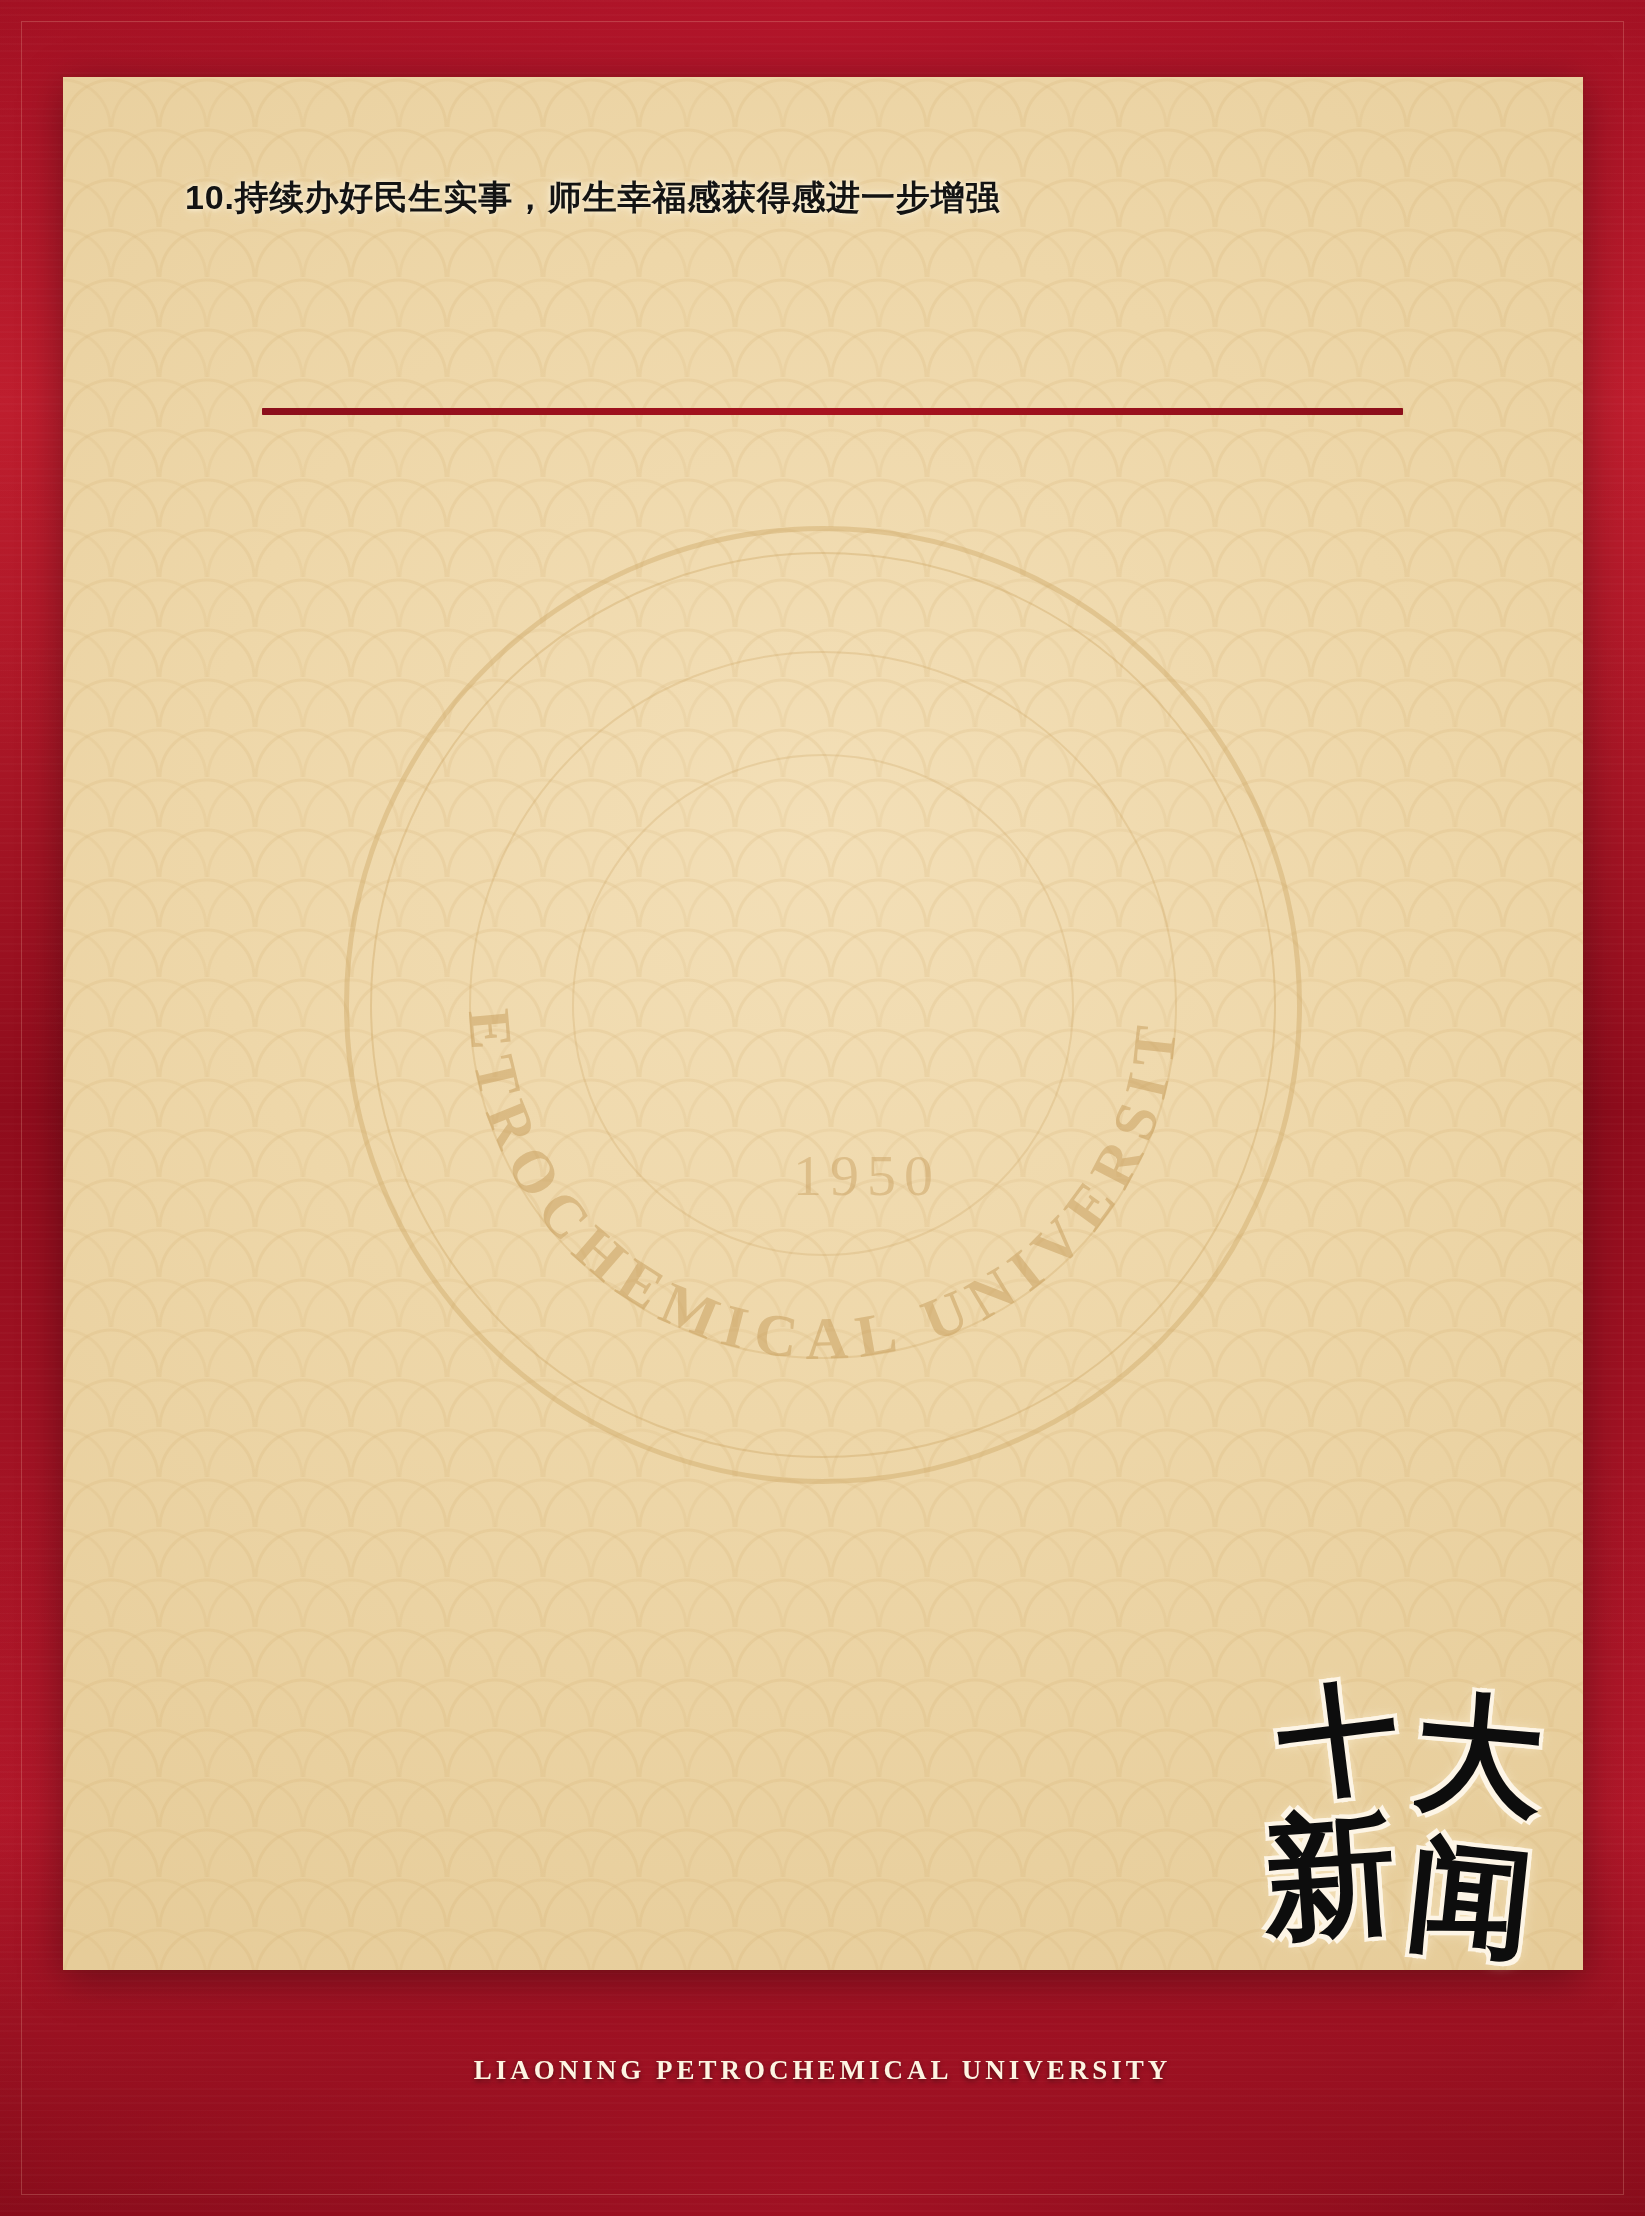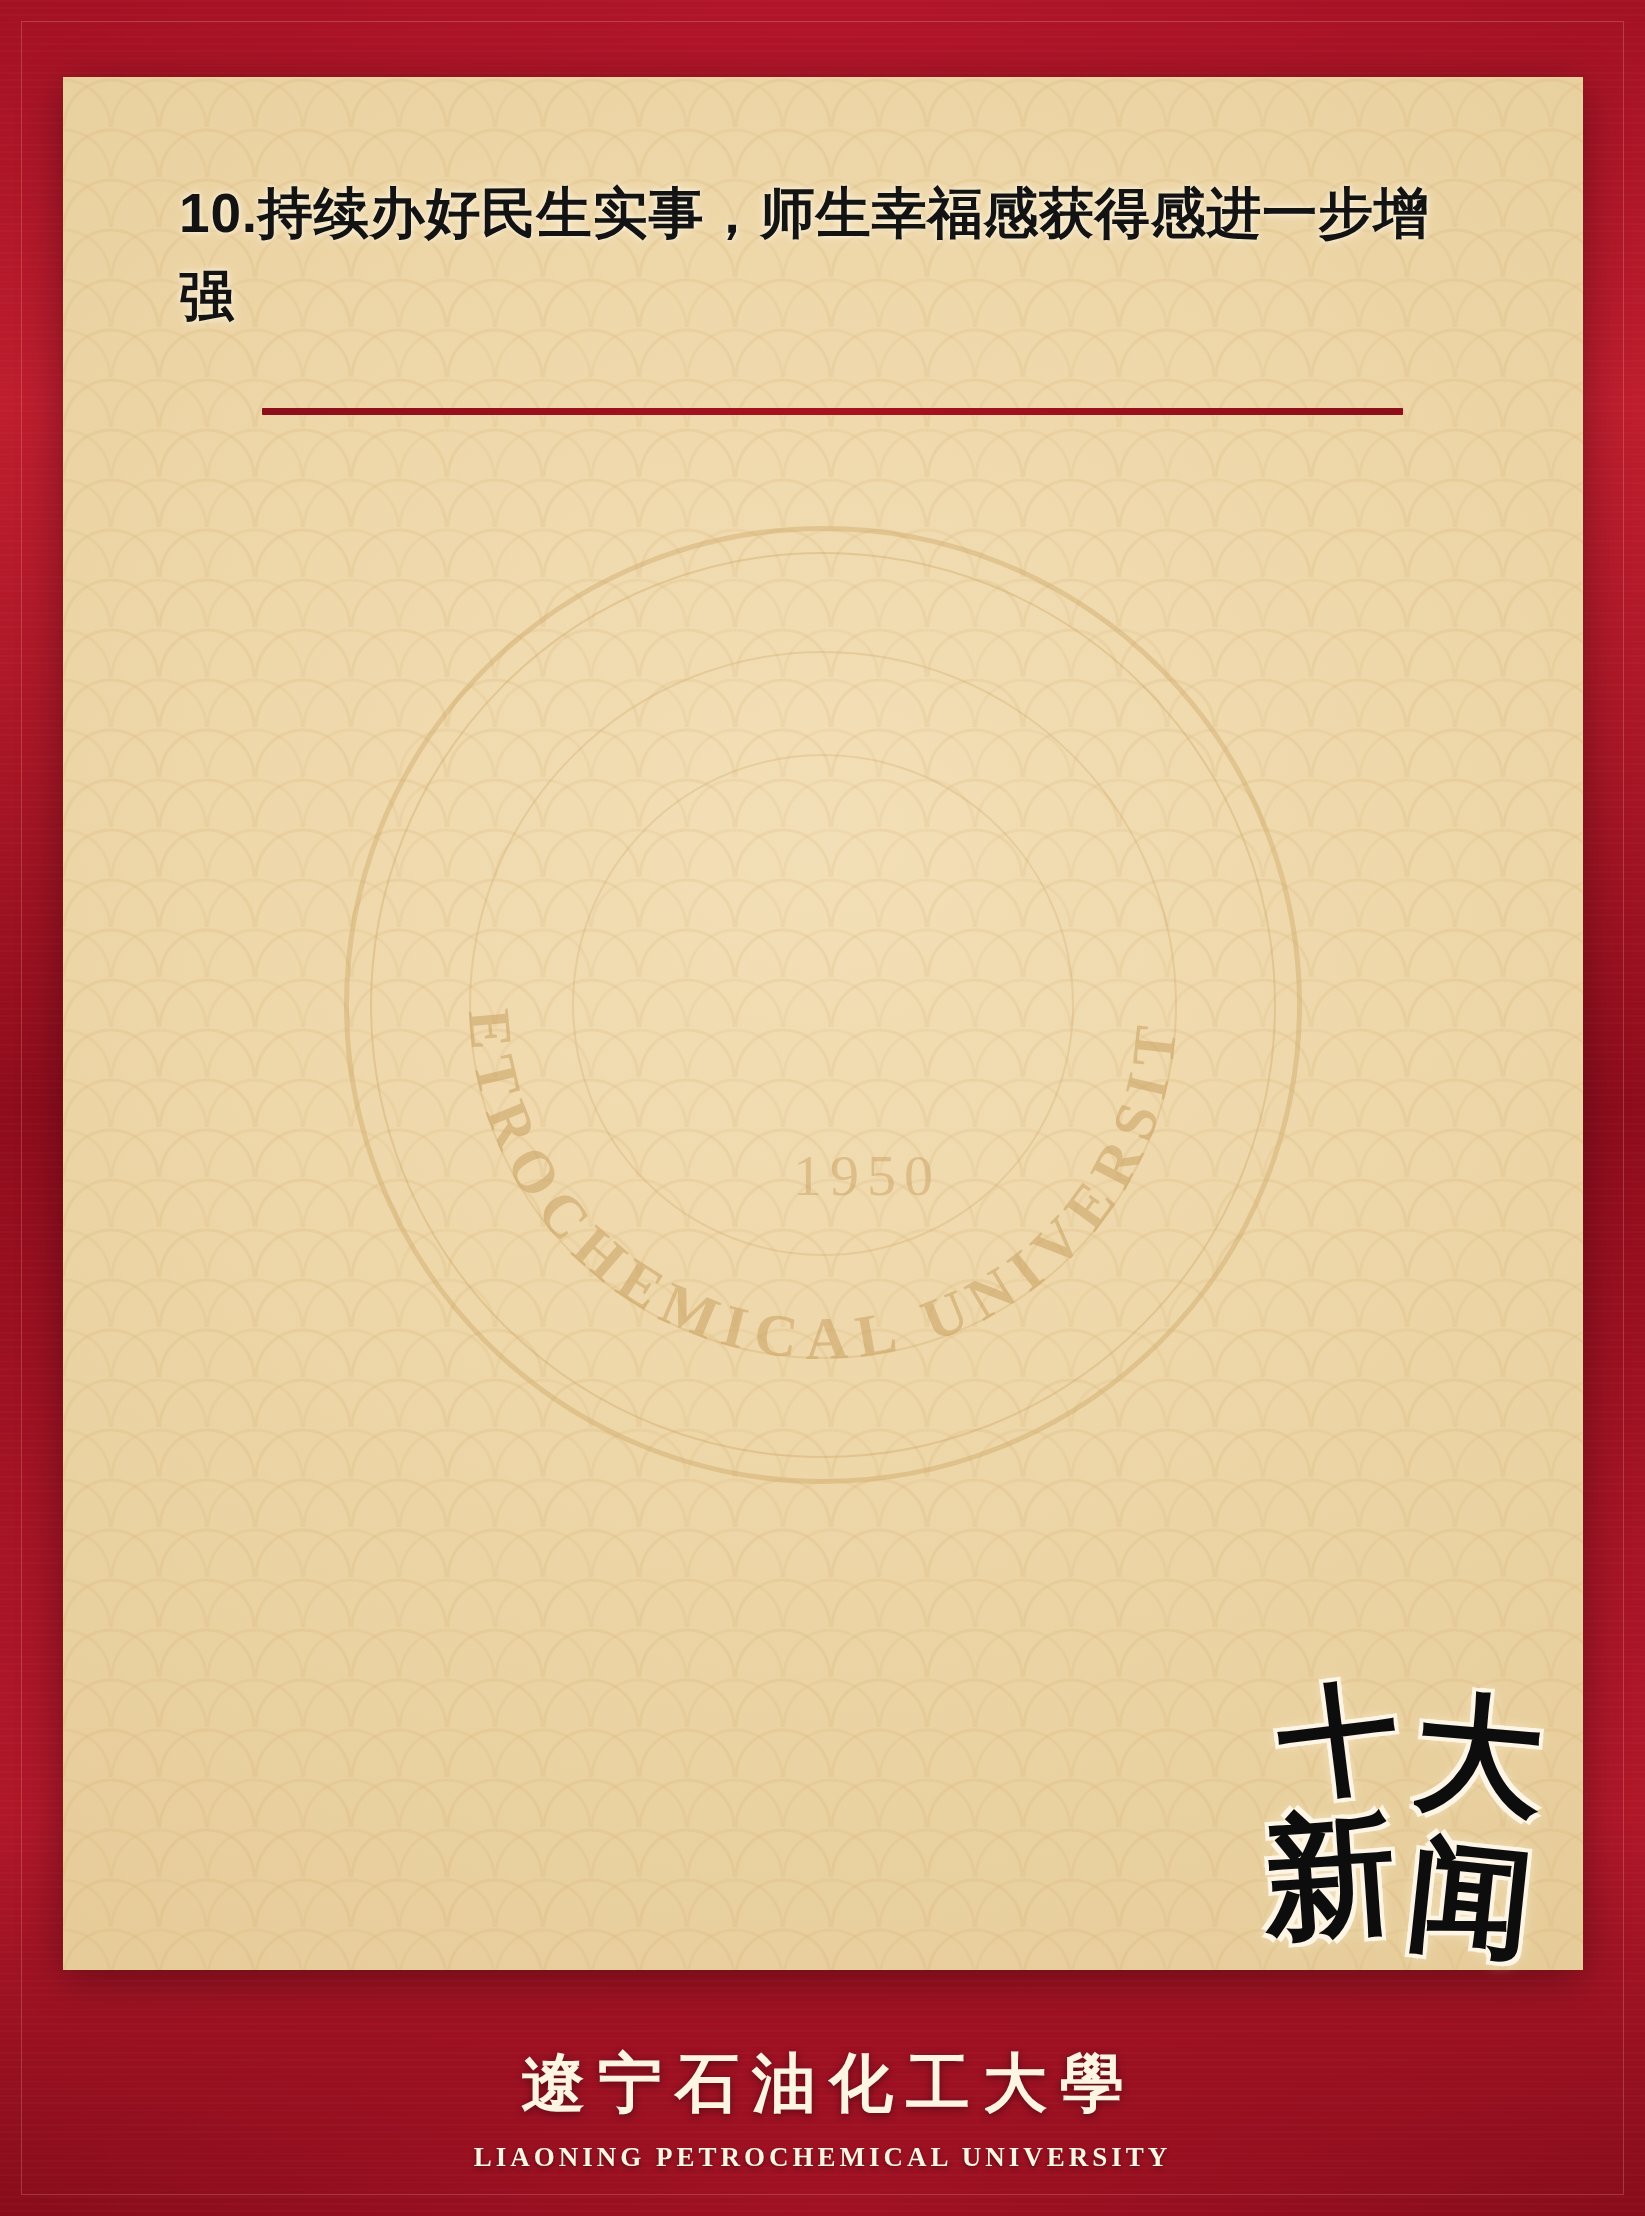--- a/index.html
+++ b/index.html
@@ -120,24 +120,24 @@
     font-family: "Liberation Serif", serif;
     font-size: 74px;
     font-weight: bold;
     letter-spacing: 14px;
     fill: rgba(198,156,90,0.50);
   }
 
   
   .headline {
     position: absolute;
-    left: 116px;
+    left: 122px;
     top: 95px;
     width: 1285px;
-    font-size: 55px;
+    font-size: 34px;
     font-weight: bold;
     line-height: 1.5;
     color: #131313;
     letter-spacing: 0.8px;
     text-shadow: 0 0 4.8px rgba(255,248,230,0.9), 0 0 11.2px rgba(255,248,230,0.7);
   }
 
   
   .divider {
     position: absolute;
@@ -255,21 +255,20 @@
       <div class="seal-year">1950</div>
     </div>
 
     <div class="headline">10.持续办好民生实事，师生幸福感获得感进一步增强</div>
 
     <div class="divider"></div>
 
   </div>
 
   <div class="brand">
-    <div class="brand-cn">遼宁石油化工大學</div>
     <div class="brand-en">LIAONING  PETROCHEMICAL  UNIVERSITY</div>
   </div>
 
   <div class="calligraphy">
     <span class="cal-char cal-shi">十</span>
     <span class="cal-char cal-da">大</span>
     <span class="cal-char cal-xin">新</span>
     <span class="cal-char cal-wen">闻</span>
   </div>
 

